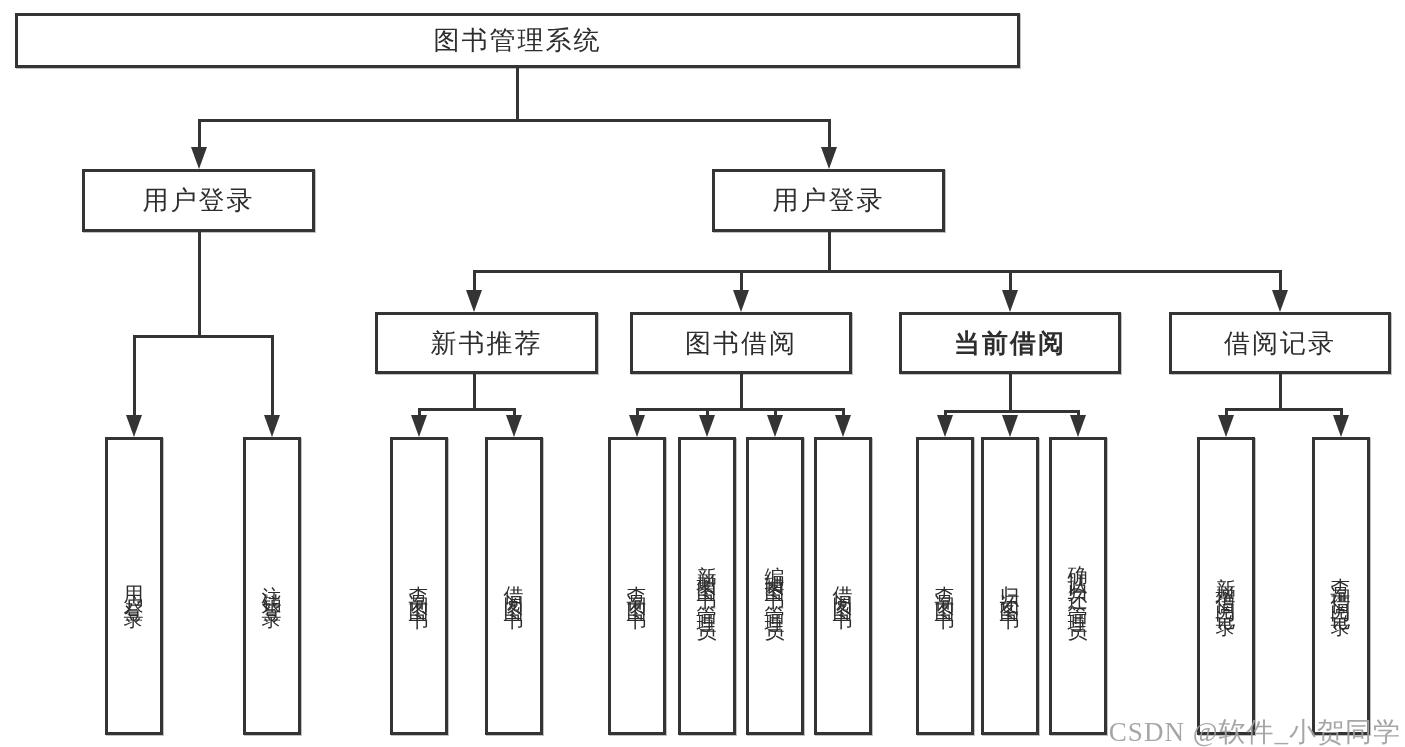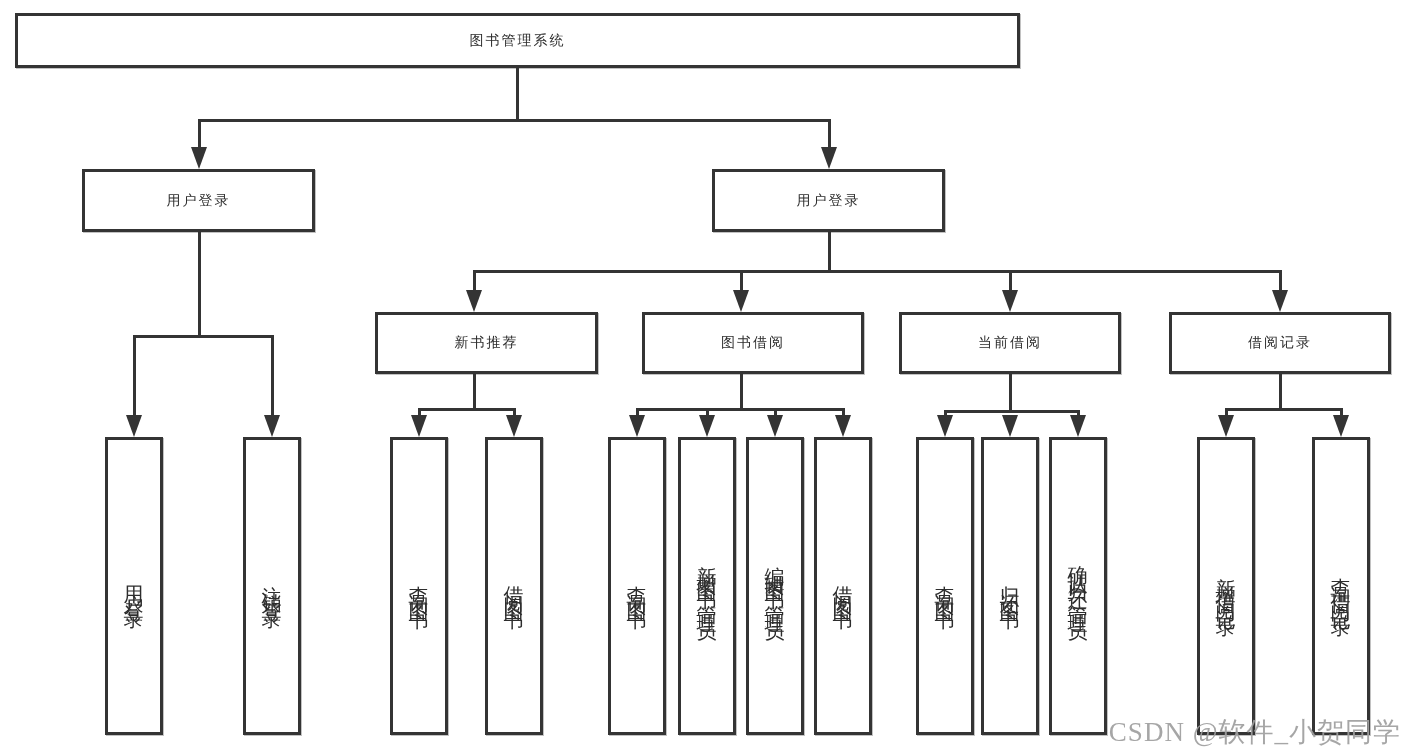--- a/index.html
+++ b/index.html
@@ -20,21 +20,21 @@
     box-sizing: border-box;
     background: #ffffff;
     border: 3px solid #343434;
     color: #2d2d2d;
     display: flex;
     align-items: center;
     justify-content: center;
     box-shadow: 1px 1px 0 rgba(120,120,120,0.45);
   }
   .box.h {
-    font-size: 14px;
+    font-size: 26px;
     letter-spacing: 2px;
     white-space: nowrap;
   }
   .box.v {
     writing-mode: vertical-rl;
     text-orientation: mixed;
     font-size: 20px;
     letter-spacing: 8px;
     line-height: 1;
   }
@@ -96,22 +96,22 @@
   <div class="vline" style="left:473px; top:270px; height:20px;"></div>
   <div class="vline" style="left:740px; top:270px; height:20px;"></div>
   <div class="vline" style="left:1009px; top:270px; height:20px;"></div>
   <div class="vline" style="left:1279px; top:270px; height:20px;"></div>
   <div class="arrow" style="left:466px; top:290px;"></div>
   <div class="arrow" style="left:733px; top:290px;"></div>
   <div class="arrow" style="left:1002px; top:290px;"></div>
   <div class="arrow" style="left:1272px; top:290px;"></div>
 
   <div class="box h" style="left:363px; top:312px; width:223px; height:62px;margin-left:12px;">新书推荐</div>
-  <div class="box h" style="left:630px; top:312px; width:222px; height:62px;margin-left:12px;">图书借阅</div>
-  <div class="box h" style="left:899px; top:312px; width:222px; height:62px;">当前借阅</div>
+  <div class="box h" style="left:630px; top:312px; width:222px; height:62px;">图书借阅</div>
+  <div class="box h" style="left:899px; top:312px; width:222px; height:62px;font-weight:bold;">当前借阅</div>
   <div class="box h" style="left:1169px; top:312px; width:222px; height:62px;">借阅记录</div>
 
   <div class="vline" style="left:473px; top:374px; height:34px;"></div>
   <div class="hline" style="left:418px; top:408px; width:98px;"></div>
   <div class="vline" style="left:418px; top:408px; height:10px;"></div>
   <div class="vline" style="left:513px; top:408px; height:10px;"></div>
   <div class="arrow" style="left:411px; top:415px;"></div>
   <div class="arrow" style="left:506px; top:415px;"></div>
 
   <div class="vline" style="left:740px; top:374px; height:34px;"></div>

